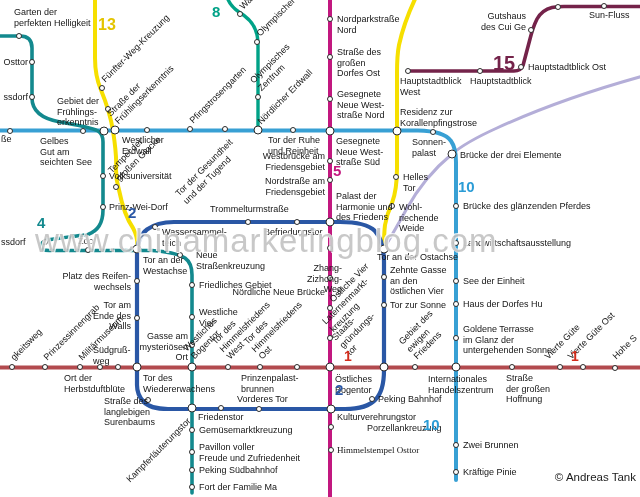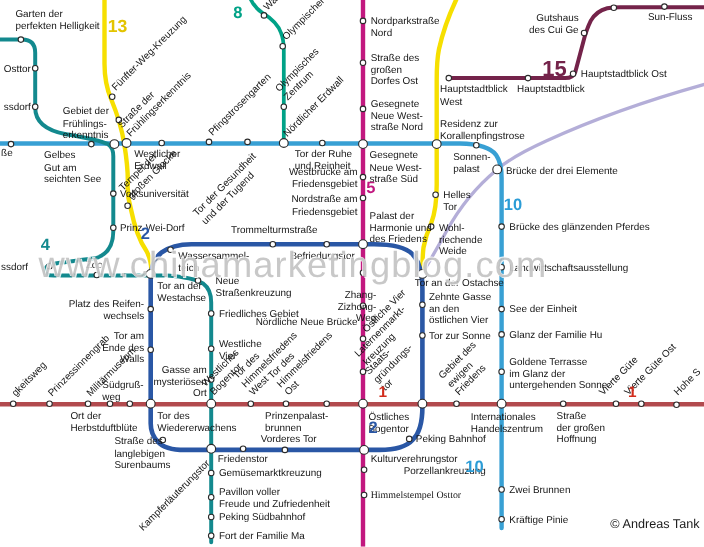--- a/index.html
+++ b/index.html
@@ -176,21 +176,21 @@
 Weide</div>
       <div class="dot big" style="left: 452px; top: 154px;"></div>
       <div class="lbl" style="left: 460px; top: 150px;">Brücke der drei Elemente</div>
       <div class="dot" style="left: 456px; top: 206px;"></div>
       <div class="lbl" style="left: 463px; top: 201px;">Brücke des glänzenden Pferdes</div>
       <div class="dot" style="left: 456px; top: 243px;"></div>
       <div class="lbl" style="left: 463px; top: 238px;">Landwirtschaftsausstellung</div>
       <div class="dot" style="left: 456px; top: 281px;"></div>
       <div class="lbl" style="left: 463px; top: 276px;">See der Einheit</div>
       <div class="dot" style="left: 456px; top: 304px;"></div>
-      <div class="lbl" style="left: 463px; top: 299px;">Glanz der Familie Hu</div>
+      <div class="lbl" style="left: 463px; top: 299px;">Haus der Dorfes Hu</div>
       <div class="dot" style="left: 456px; top: 338px;"></div>
       <div class="lbl" style="left: 463px; top: 324px;">Goldene Terrasse
 im Glanz der
 untergehenden Sonne</div>
       <div class="dot big" style="left: 456px; top: 367px;"></div>
       <div class="lbl" style="left: 428px; top: 374px;">Internationales
 Handelszentrum</div>
       <div class="dot" style="left: 456px; top: 445px;"></div>
       <div class="lbl" style="left: 463px; top: 440px;">Zwei Brunnen</div>
       <div class="dot" style="left: 456px; top: 472px;"></div>

